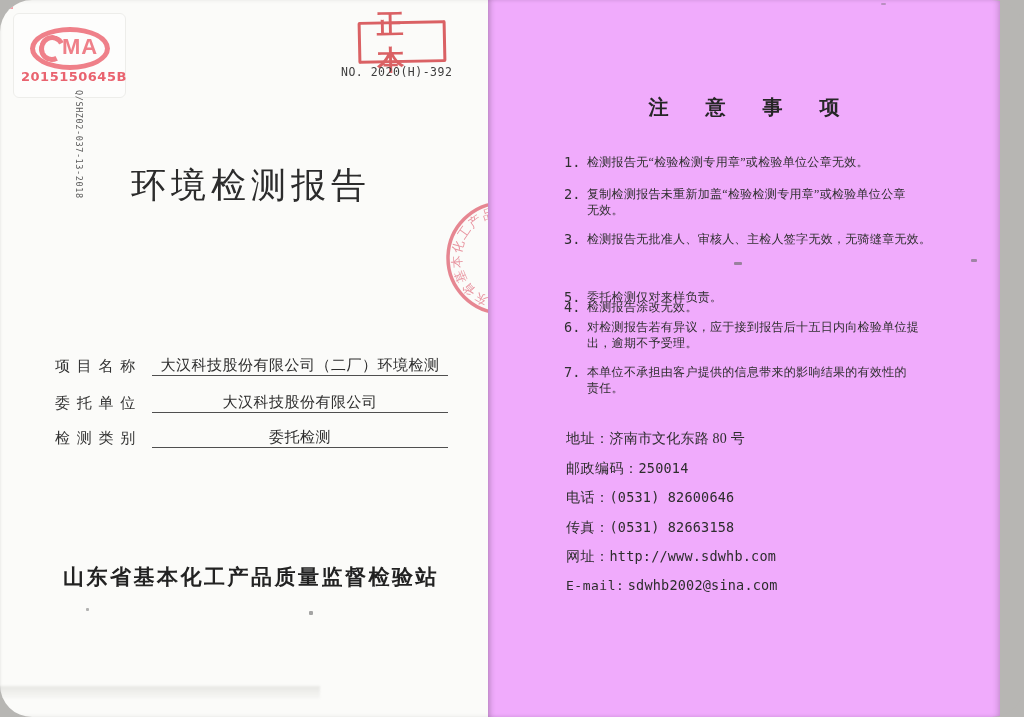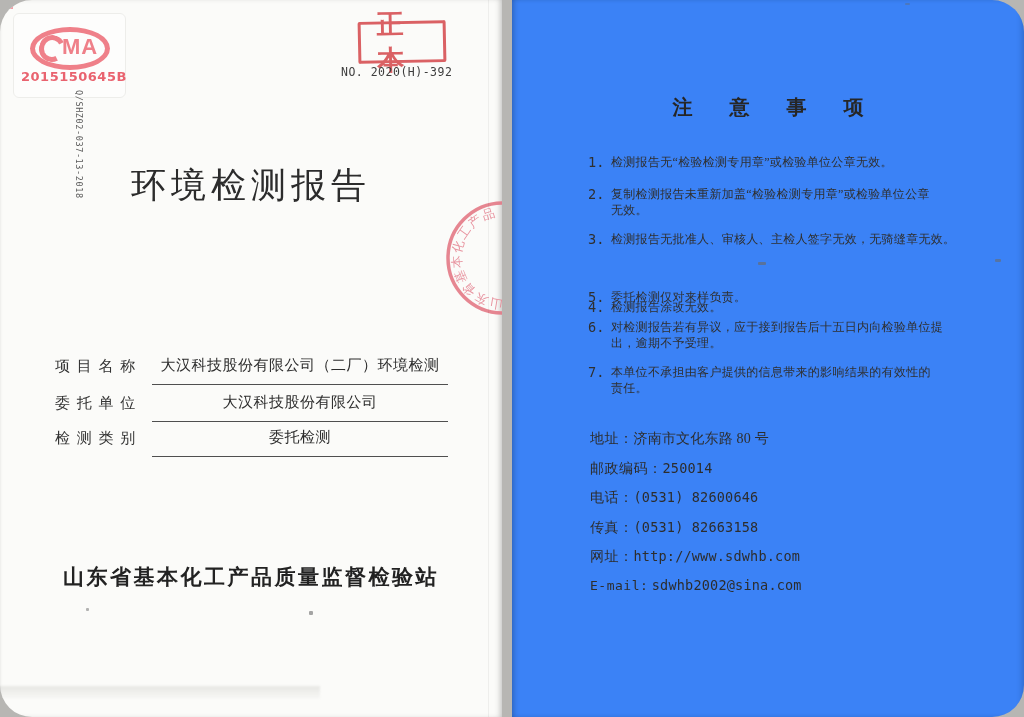--- a/index.html
+++ b/index.html
@@ -6,21 +6,21 @@
   html,body { width:1024px; height:717px; }
   body { background:#b7b6b3; font-family:"Liberation Serif","DejaVu Serif",serif; color:#2e2e2e; }
   #canvas { position:relative; width:1024px; height:717px; overflow:hidden; background:#b7b6b3;border-radius:32px; }
 
   .page { position:absolute; top:0; height:717px; overflow:hidden; }
   #page-left {
     left:0; width:502px; background:#fbfbf9;
     box-shadow: inset -4px 0 6px -3px rgba(0,0,0,.28), inset 2px 0 3px -2px rgba(0,0,0,.12);
   }
   #page-right {
-    left:512px; width:512px; background:#3b82f6;
+    left:488px; width:512px; background:#f0abfc;
     box-shadow: inset 4px 0 6px -3px rgba(0,0,0,.30), inset -5px 0 7px -4px rgba(0,0,0,.22);
   }
   .fold-line { position:absolute; left:488px; top:0; width:1px; height:717px; background:rgba(0,0,0,.05); }
 
   
   .corner-tick { position:absolute; left:10px; top:0; width:3px; height:9px; background:#ef8a93; opacity:.8; }
 
   .sticker { position:absolute; left:13px; top:13px; width:113px; height:85px; border:1px solid #ededea; border-radius:6px; background:#fdfdfc; }
 
   .cma { position:absolute; left:30px; top:27px; width:80px; height:43px; }
@@ -44,21 +44,21 @@
 
   .report-title { position:absolute; left:0; top:162px; width:502px; text-align:center;
     font-size:35px; color:#2c2c2c; letter-spacing:5px; font-weight:500; }
 
   .seal-svg { position:absolute; left:433px; top:192px; }
 
   .frow { position:absolute; left:0; width:502px; height:24px; }
   .frow-1 { top:356px; } .frow-2 { top:393px; } .frow-3 { top:428px; }
   .flabel { position:absolute; left:55px; top:1px; font-size:15px; letter-spacing:1.5px; color:#333; }
   .fvalue { position:absolute; left:152px; top:0; width:296px; text-align:center;
-    font-size:15px; color:#2d2d2d; letter-spacing:.5px; padding-bottom:9px;
+    font-size:15px; color:#2d2d2d; letter-spacing:.5px; padding-bottom:0;
     border-bottom:1.5px solid #4f4f4f; }
 
   .org-name { position:absolute; left:0; top:563px; width:502px; text-align:center;
     font-size:21px; font-weight:bold; color:#222; letter-spacing:2.5px; }
 
   .smudge { position:absolute; left:0; top:686px; width:320px; height:13px;
     background:linear-gradient(to bottom, rgba(110,110,105,.14), rgba(110,110,105,.02)); filter:blur(1px); }
 
   .speck { position:absolute; background:#6a6a6a; border-radius:1px; }
 

